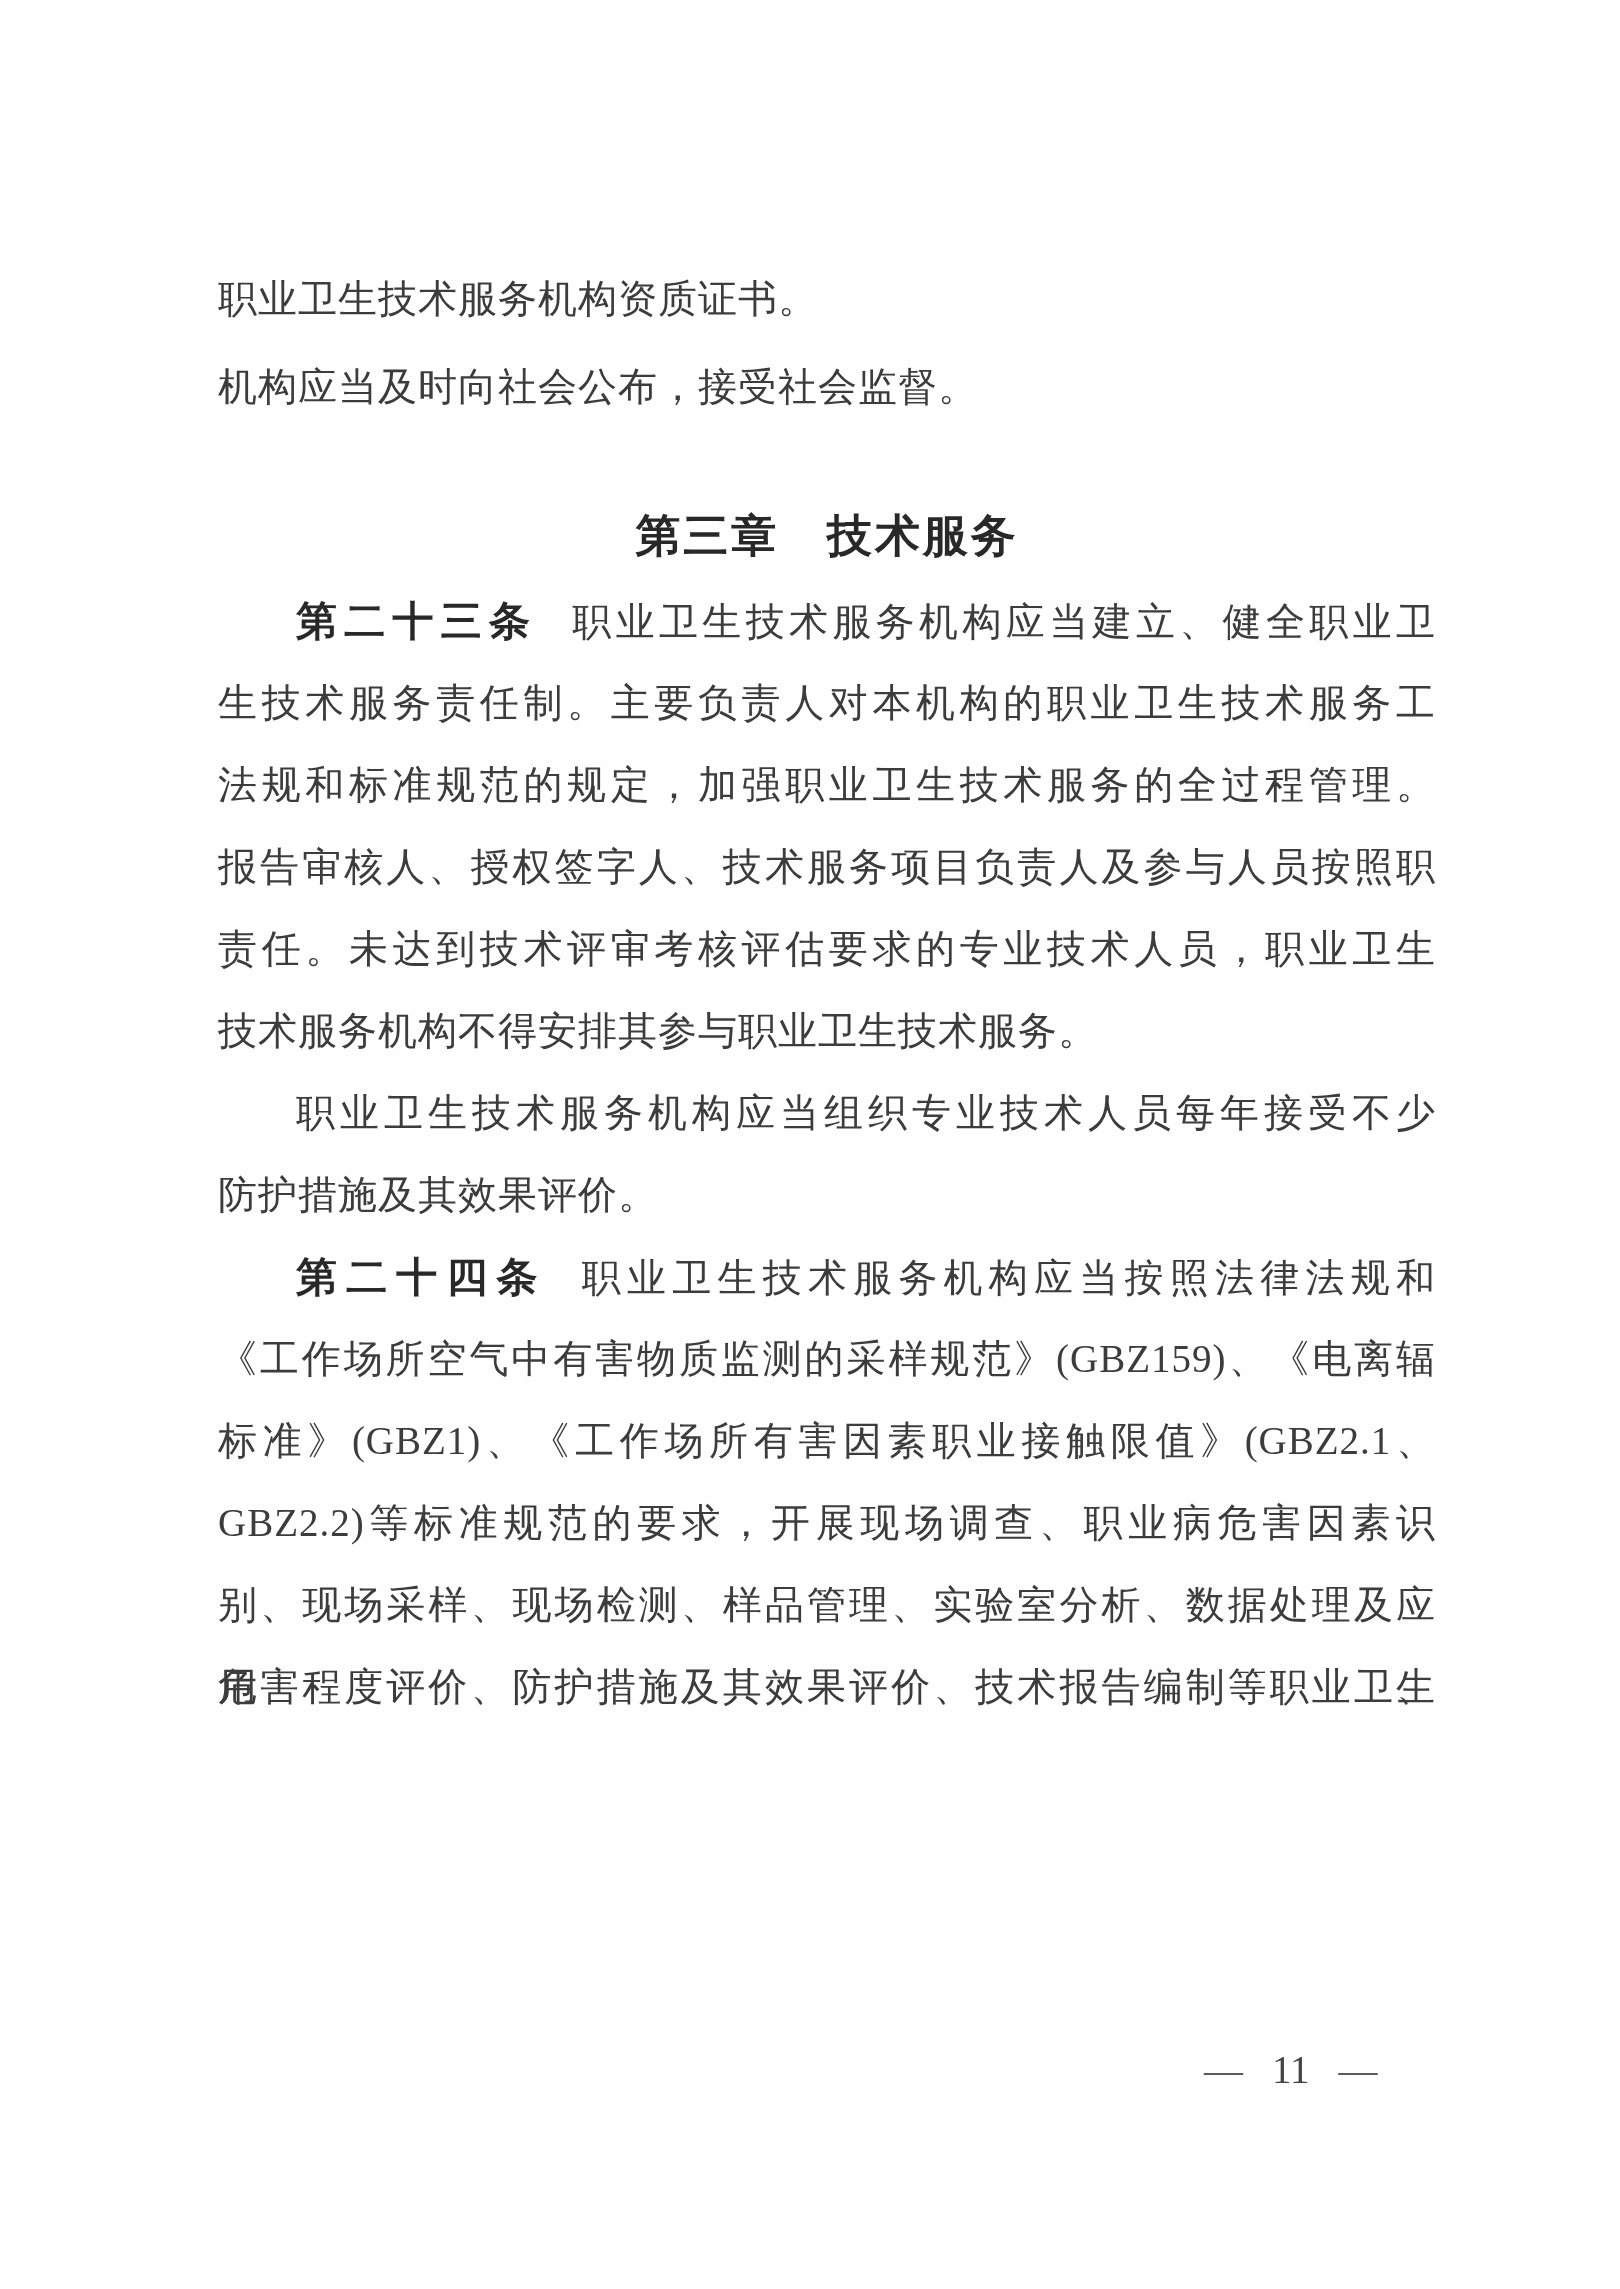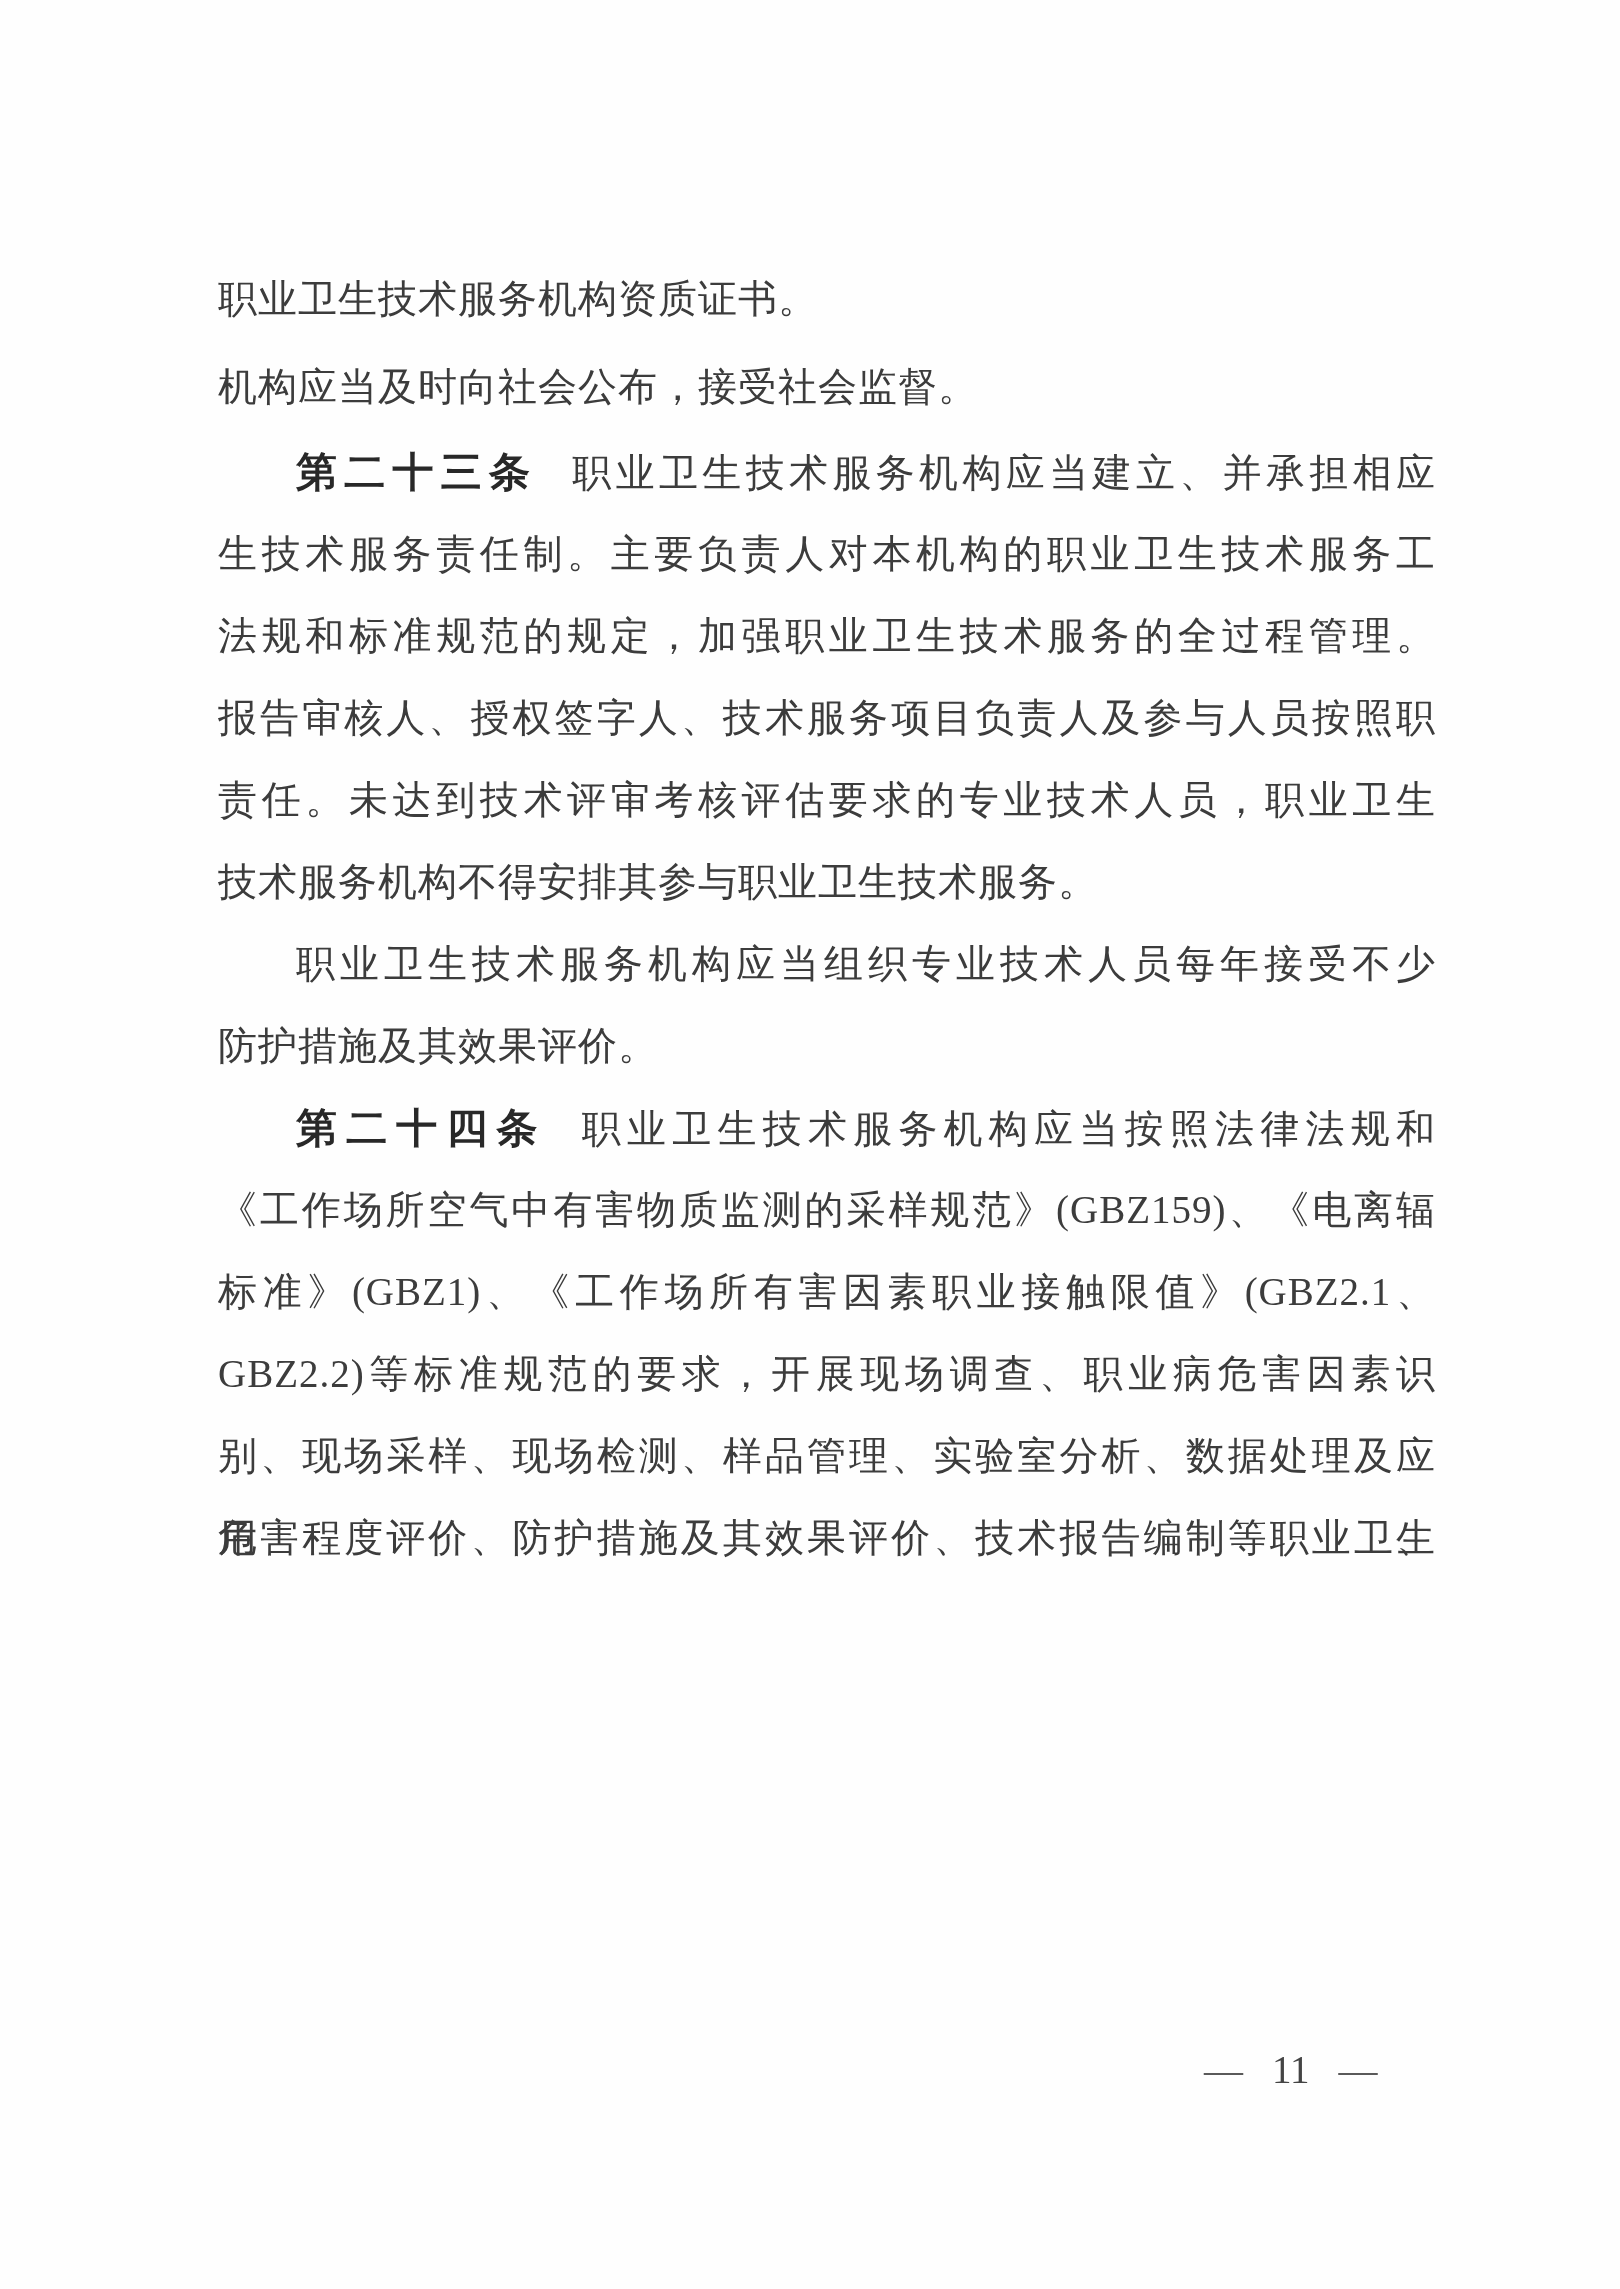--- a/index.html
+++ b/index.html
@@ -79,21 +79,22 @@
     color: #5a5a5a;
   }
 </style>
 </head>
 <body>
 
 <div class="page">
   <div class="text-block">
       <div class="line pre">职业卫生技术服务机构资质证书。</div>
       <div class="line pre">机构应当及时向社会公布，接受社会监督。</div>
-      <div class="line fill indent"><span class="article-label">第二十三条</span><span>职业卫生技术服务机构应当建立、并承担相应</span></div>
+      <div class="line chapter">第三章　技术服务</div>
+      <div class="line fill indent"><span class="article-label">第二十三条</span><span>职业卫生技术服务机构应当建立、健全职业卫</span></div>
       <div class="line fill">生技术服务责任制。主要负责人对本机构的职业卫生技术服务工</div>
       <div class="line fill">法规和标准规范的规定，加强职业卫生技术服务的全过程管理。</div>
       <div class="line fill">报告审核人、授权签字人、技术服务项目负责人及参与人员按照职</div>
       <div class="line fill">责任。未达到技术评审考核评估要求的专业技术人员，职业卫生</div>
       <div class="line">技术服务机构不得安排其参与职业卫生技术服务。</div>
       <div class="line fill indent">职业卫生技术服务机构应当组织专业技术人员每年接受不少</div>
       <div class="line">防护措施及其效果评价。</div>
       <div class="line fill indent"><span class="article-label">第二十四条</span><span>职业卫生技术服务机构应当按照法律法规和</span></div>
       <div class="line fill">《工作场所空气中有害物质监测的采样规范》(GBZ159)、《电离辐</div>
       <div class="line fill">标准》(GBZ1)、《工作场所有害因素职业接触限值》(GBZ2.1、</div>

